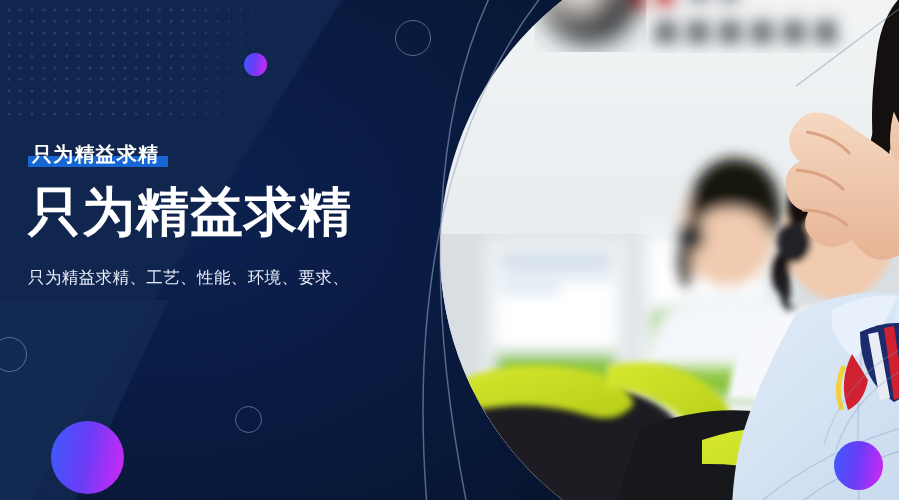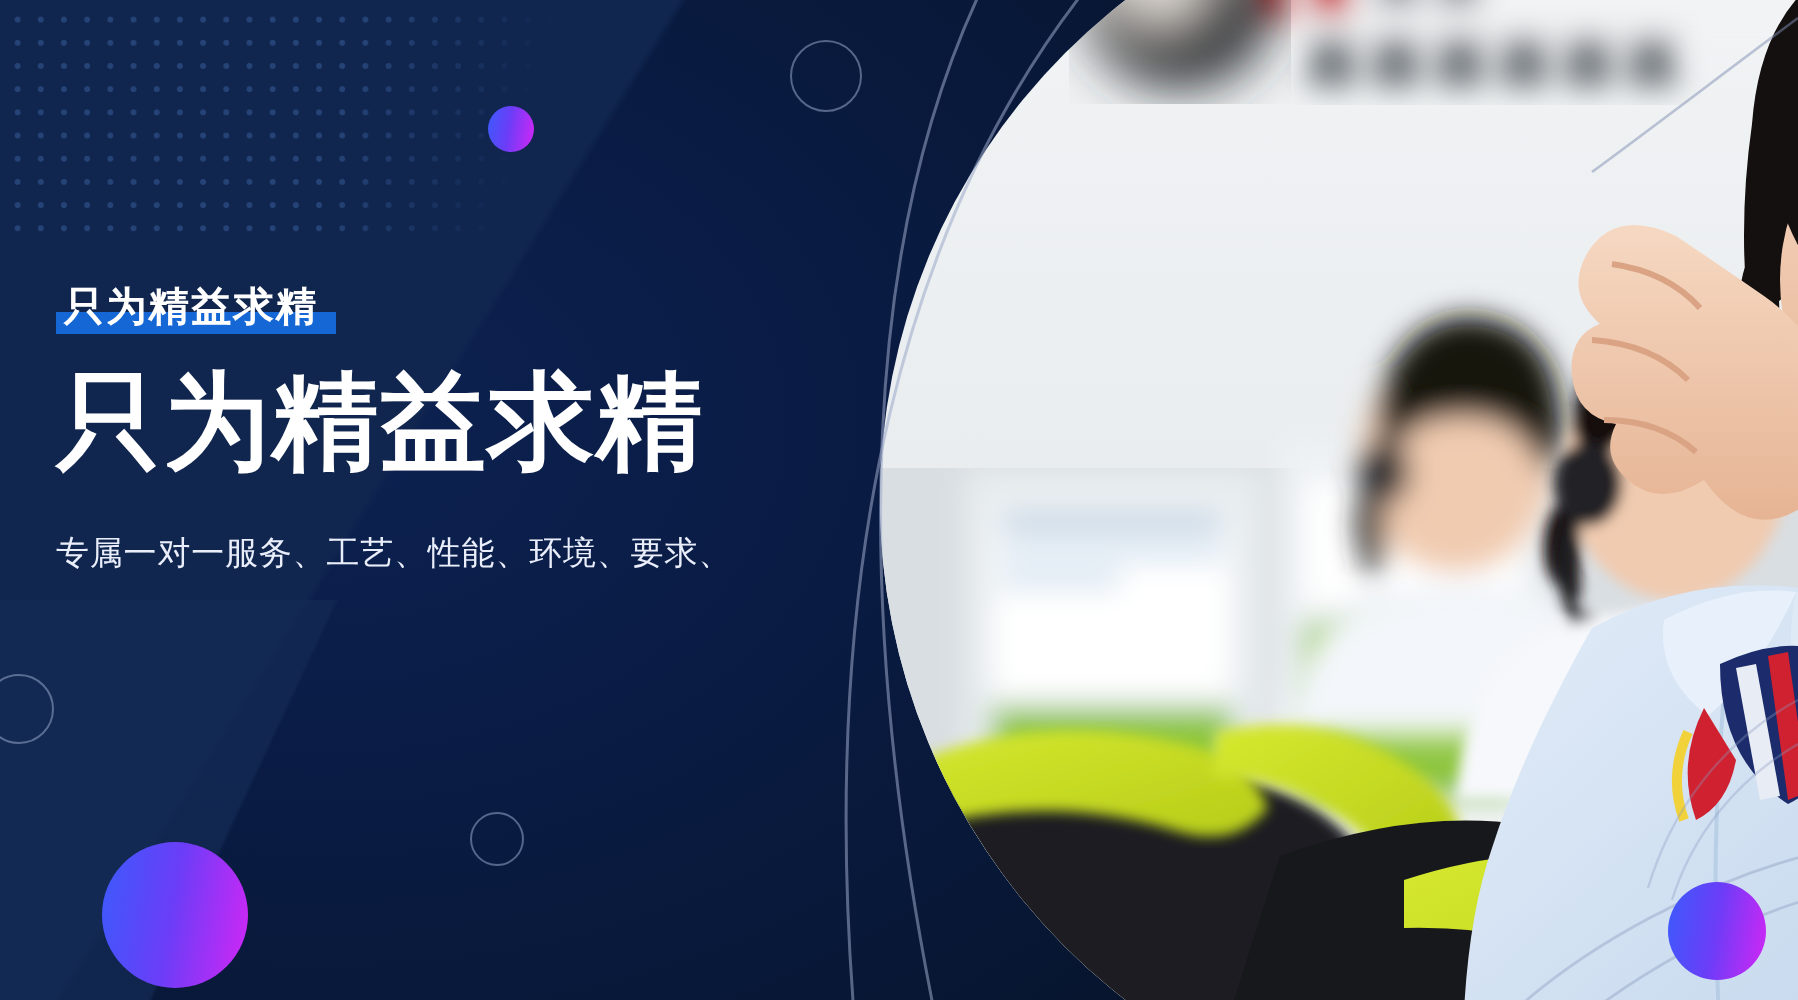--- a/index.html
+++ b/index.html
@@ -328,18 +328,18 @@
   <div class="copy">
 
     <div class="eyebrow">
       <span class="eyebrow-bar"></span>
       <span class="eyebrow-text">只为精益求精</span>
     </div>
 
     <h1 class="headline">只为精益求精</h1>
 
     <div class="body-copy">
-      <div class="body-line">专属一对一服务、工艺、性能、环境、要求、</div>
+      <div class="body-line">只为精益求精、工艺、性能、环境、要求、</div>
     </div>
 
   </div>
 
 </div>
 
 </body></html>

